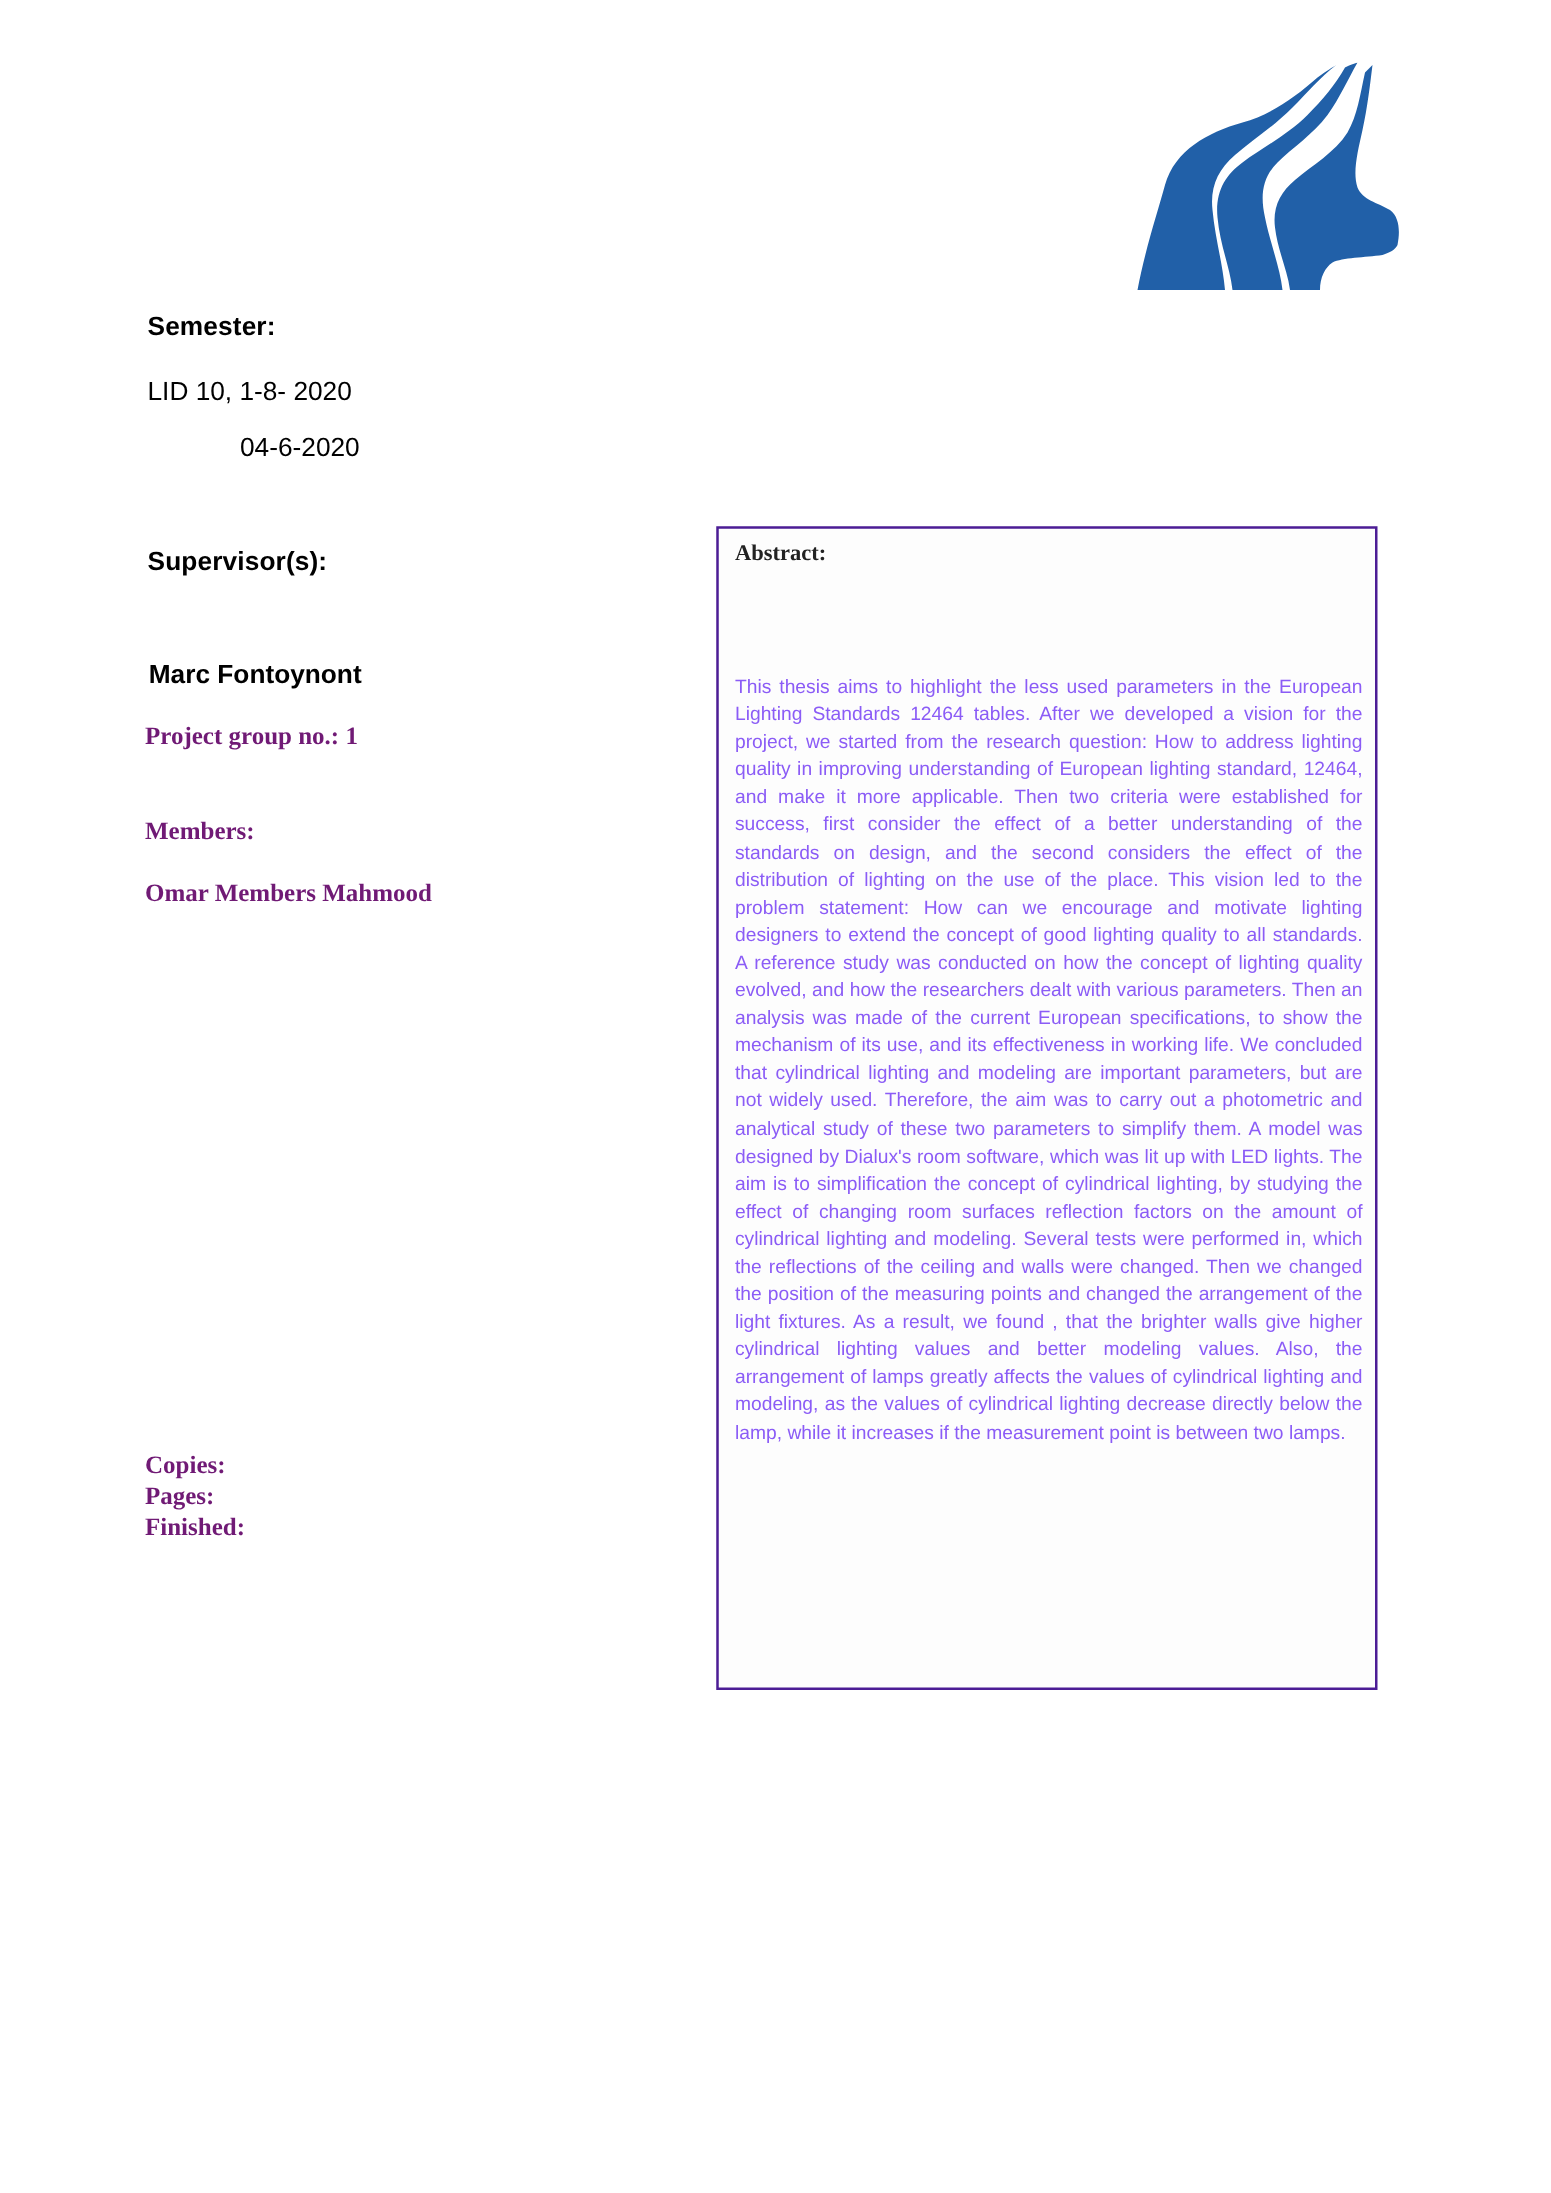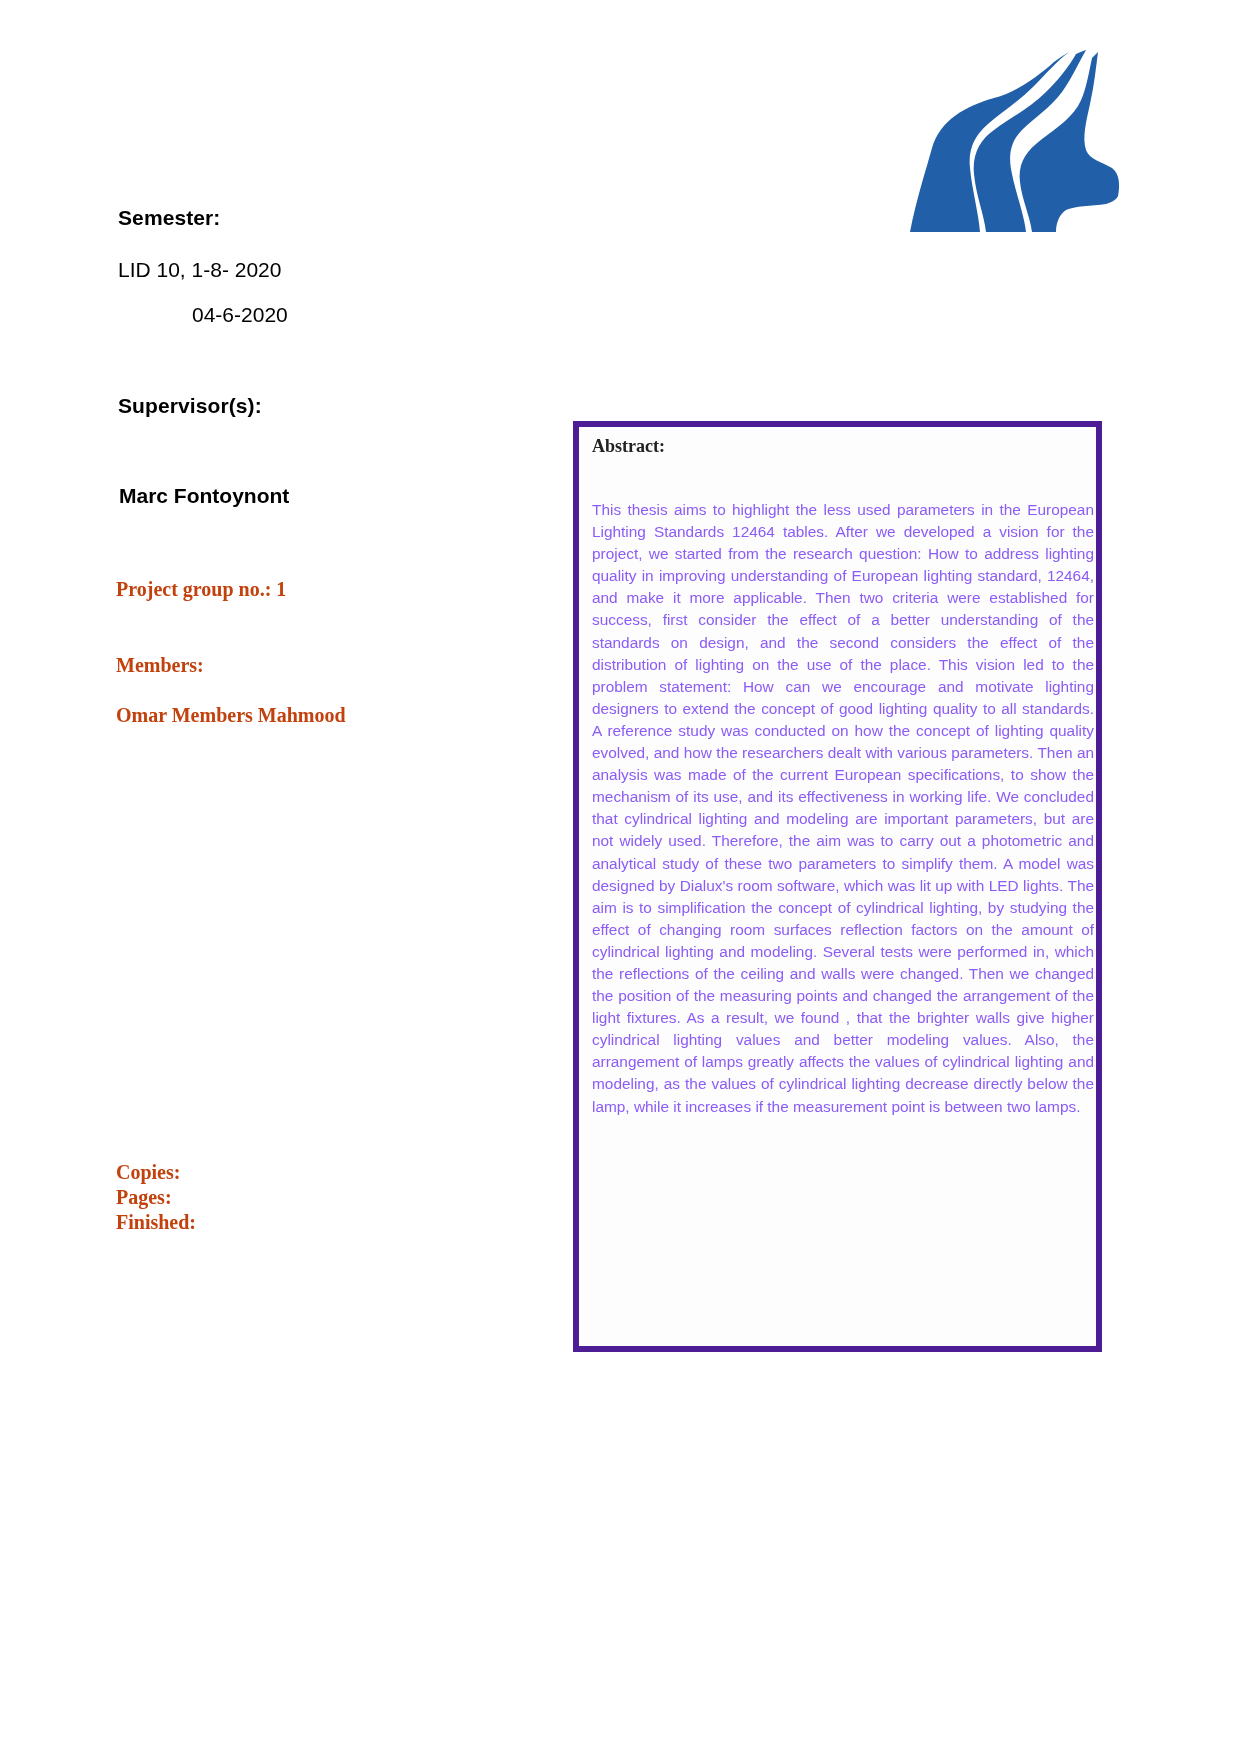--- a/index.html
+++ b/index.html
@@ -9,20 +9,21 @@
     }
     body {
       width: 1241px;
       height: 1754px;
       position: relative;
       overflow: hidden;
       color: #000;
     }
     .calibri {
       font-family: "Liberation Sans", "DejaVu Sans", sans-serif;
+      margin-top: 44px;
     }
     .serif {
       font-family: "Liberation Serif", "DejaVu Serif", serif;
     }
     .abs { position: absolute; }
 
     
     #logo {
       left: 906px;
       top: 50px;
@@ -35,21 +36,21 @@
       font-weight: bold;
       font-size: 21px;
       letter-spacing: 0.1px;
     }
     .label-value {
       font-size: 21px;
     }
     .serif-bold {
       font-weight: bold;
       font-size: 20px;
-      color: #c2410c;
+      color: #701a75;
     }
 
     #semester-label { left: 118px; top: 206px; }
     #semester-line1 { left: 118px; top: 258px; }
     #semester-line2 { left: 192px; top: 303px; }
     #supervisor-label { left: 118px; top: 394px; }
     #supervisor-name { left: 119px; top: 484px; font-weight: bold; }
     #project-group { left: 116px; top: 578px; }
     #members-label { left: 116px; top: 654px; }
     #member-name { left: 116px; top: 704px; }
@@ -60,21 +61,21 @@
       line-height: 25px;
     }
     #copies-block div { font-size: 20px; }
 
     
     #abstract-box {
       left: 573px;
       top: 421px;
       width: 529px;
       height: 931px;
-      border: 6px solid #4c1d95;
+      border: 2px solid #4c1d95;
       box-sizing: border-box;
       background: #fdfdfd;
     }
     #abstract-title {
       position: absolute;
       left: 13px;
       top: 9px;
       font-size: 18px;
       font-weight: bold;
       color: #222;

